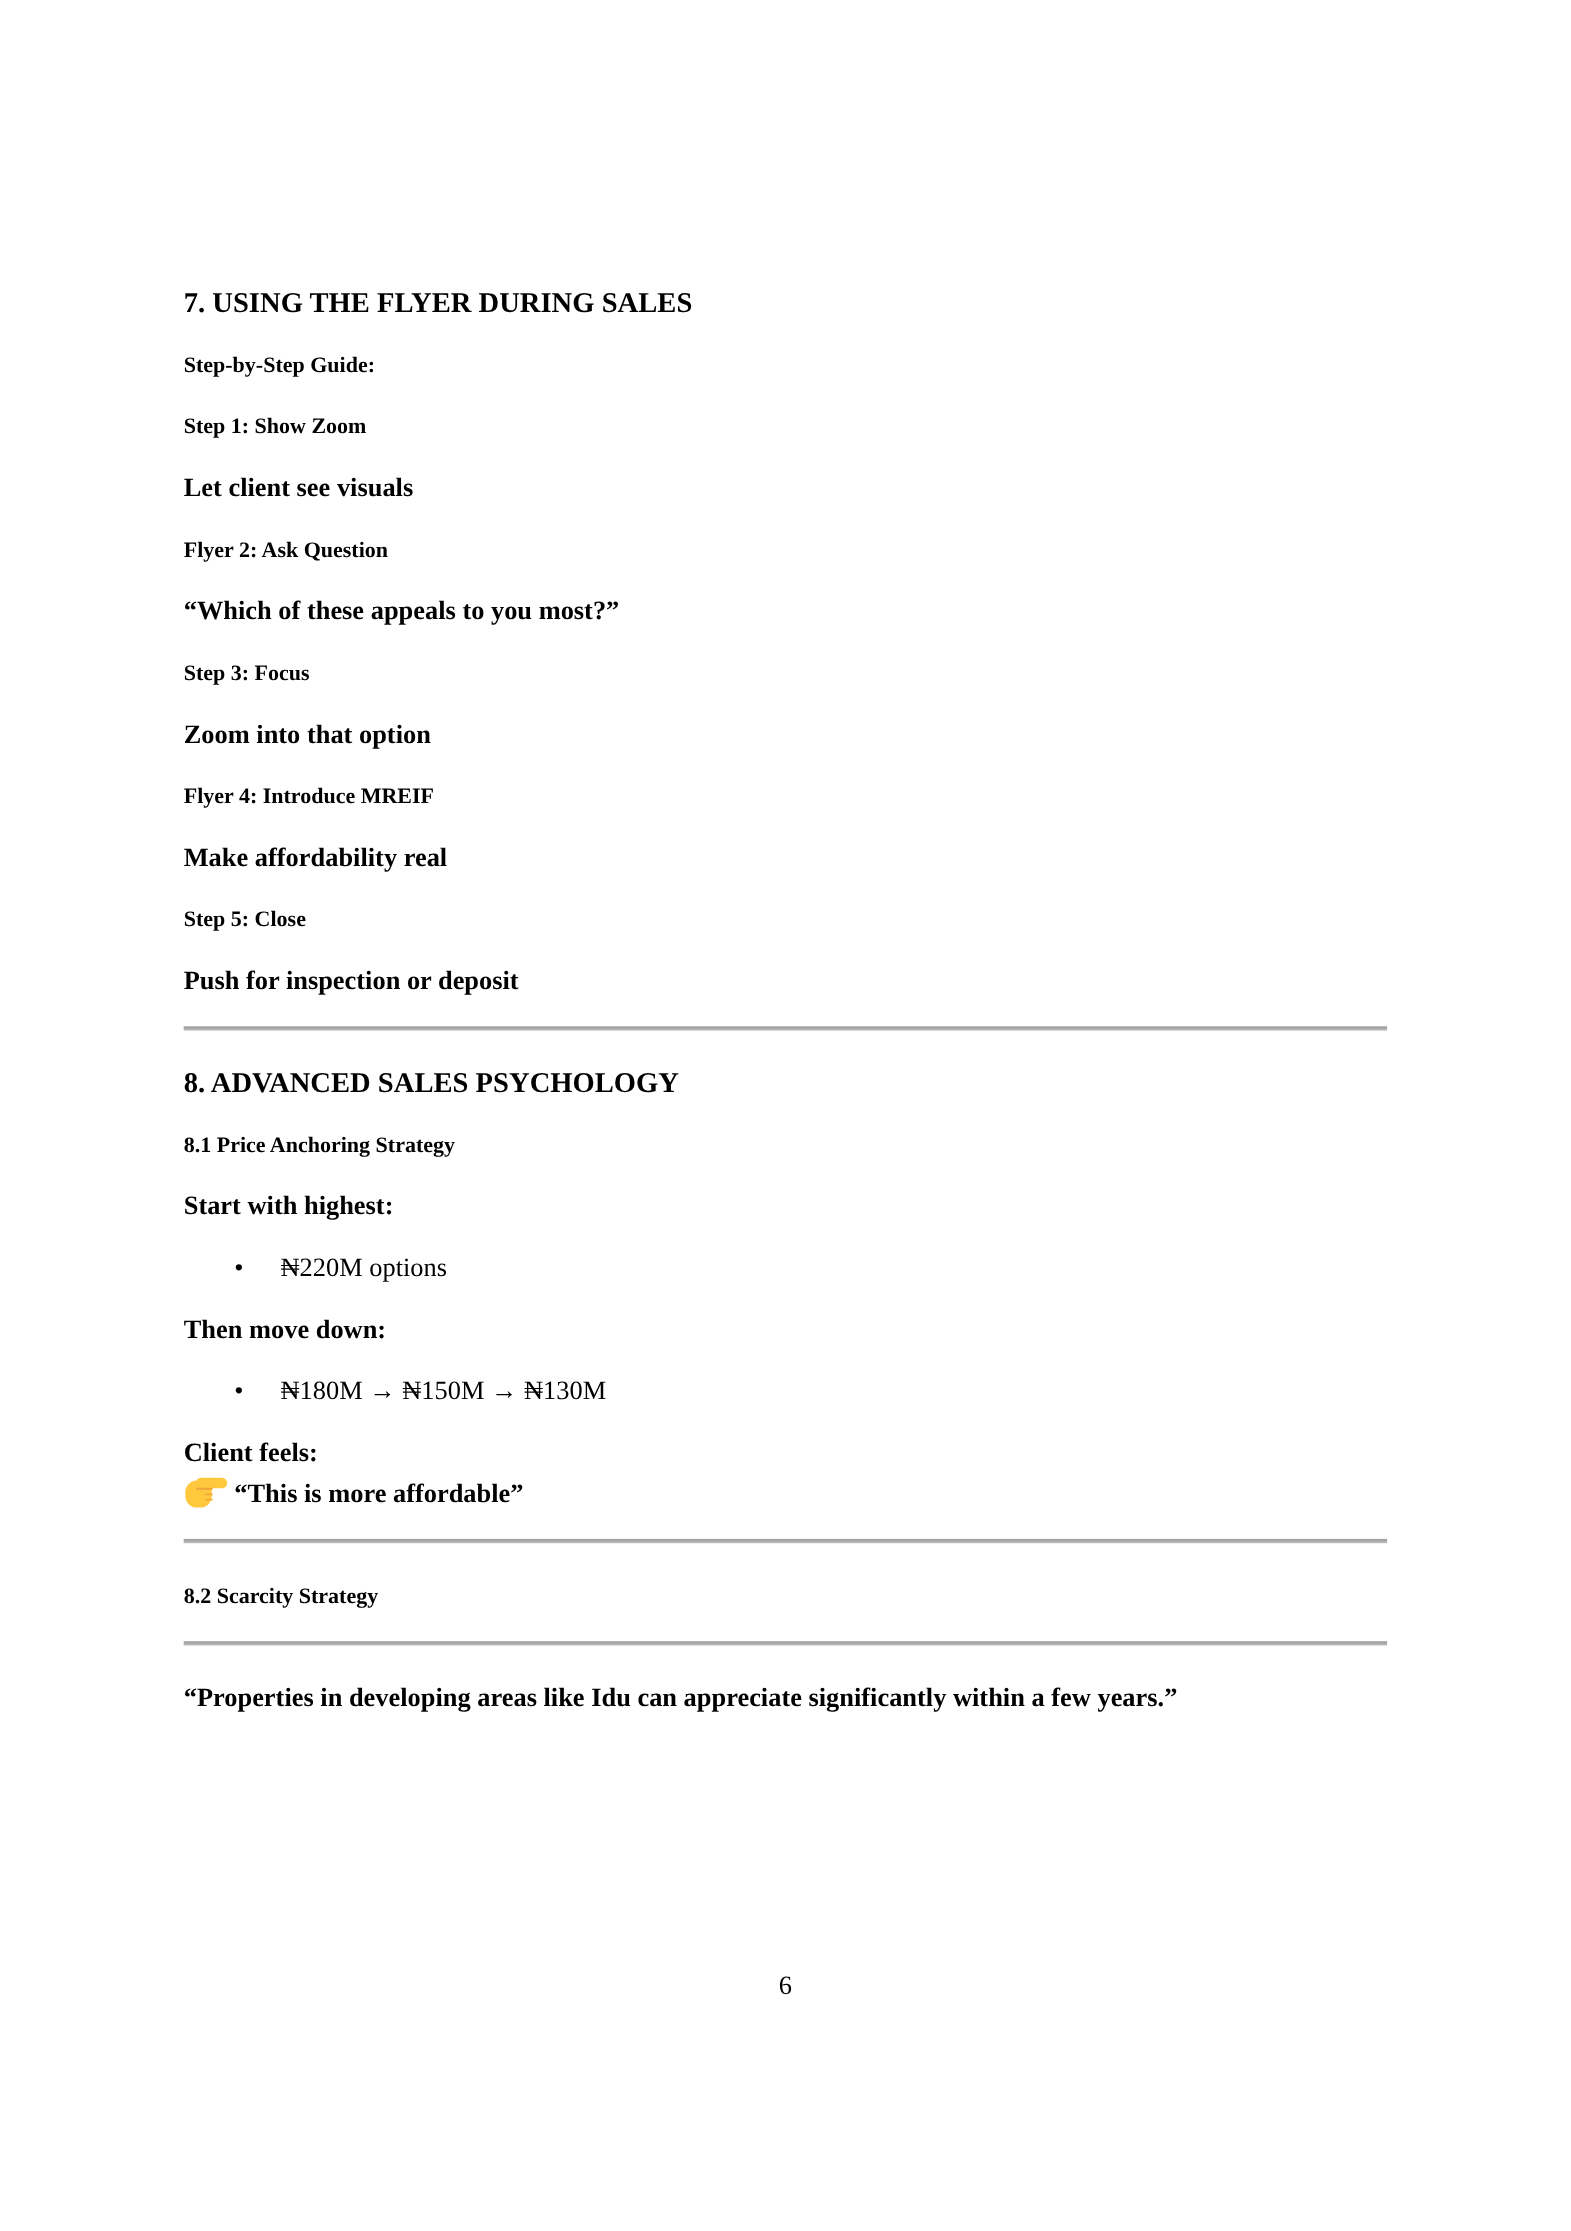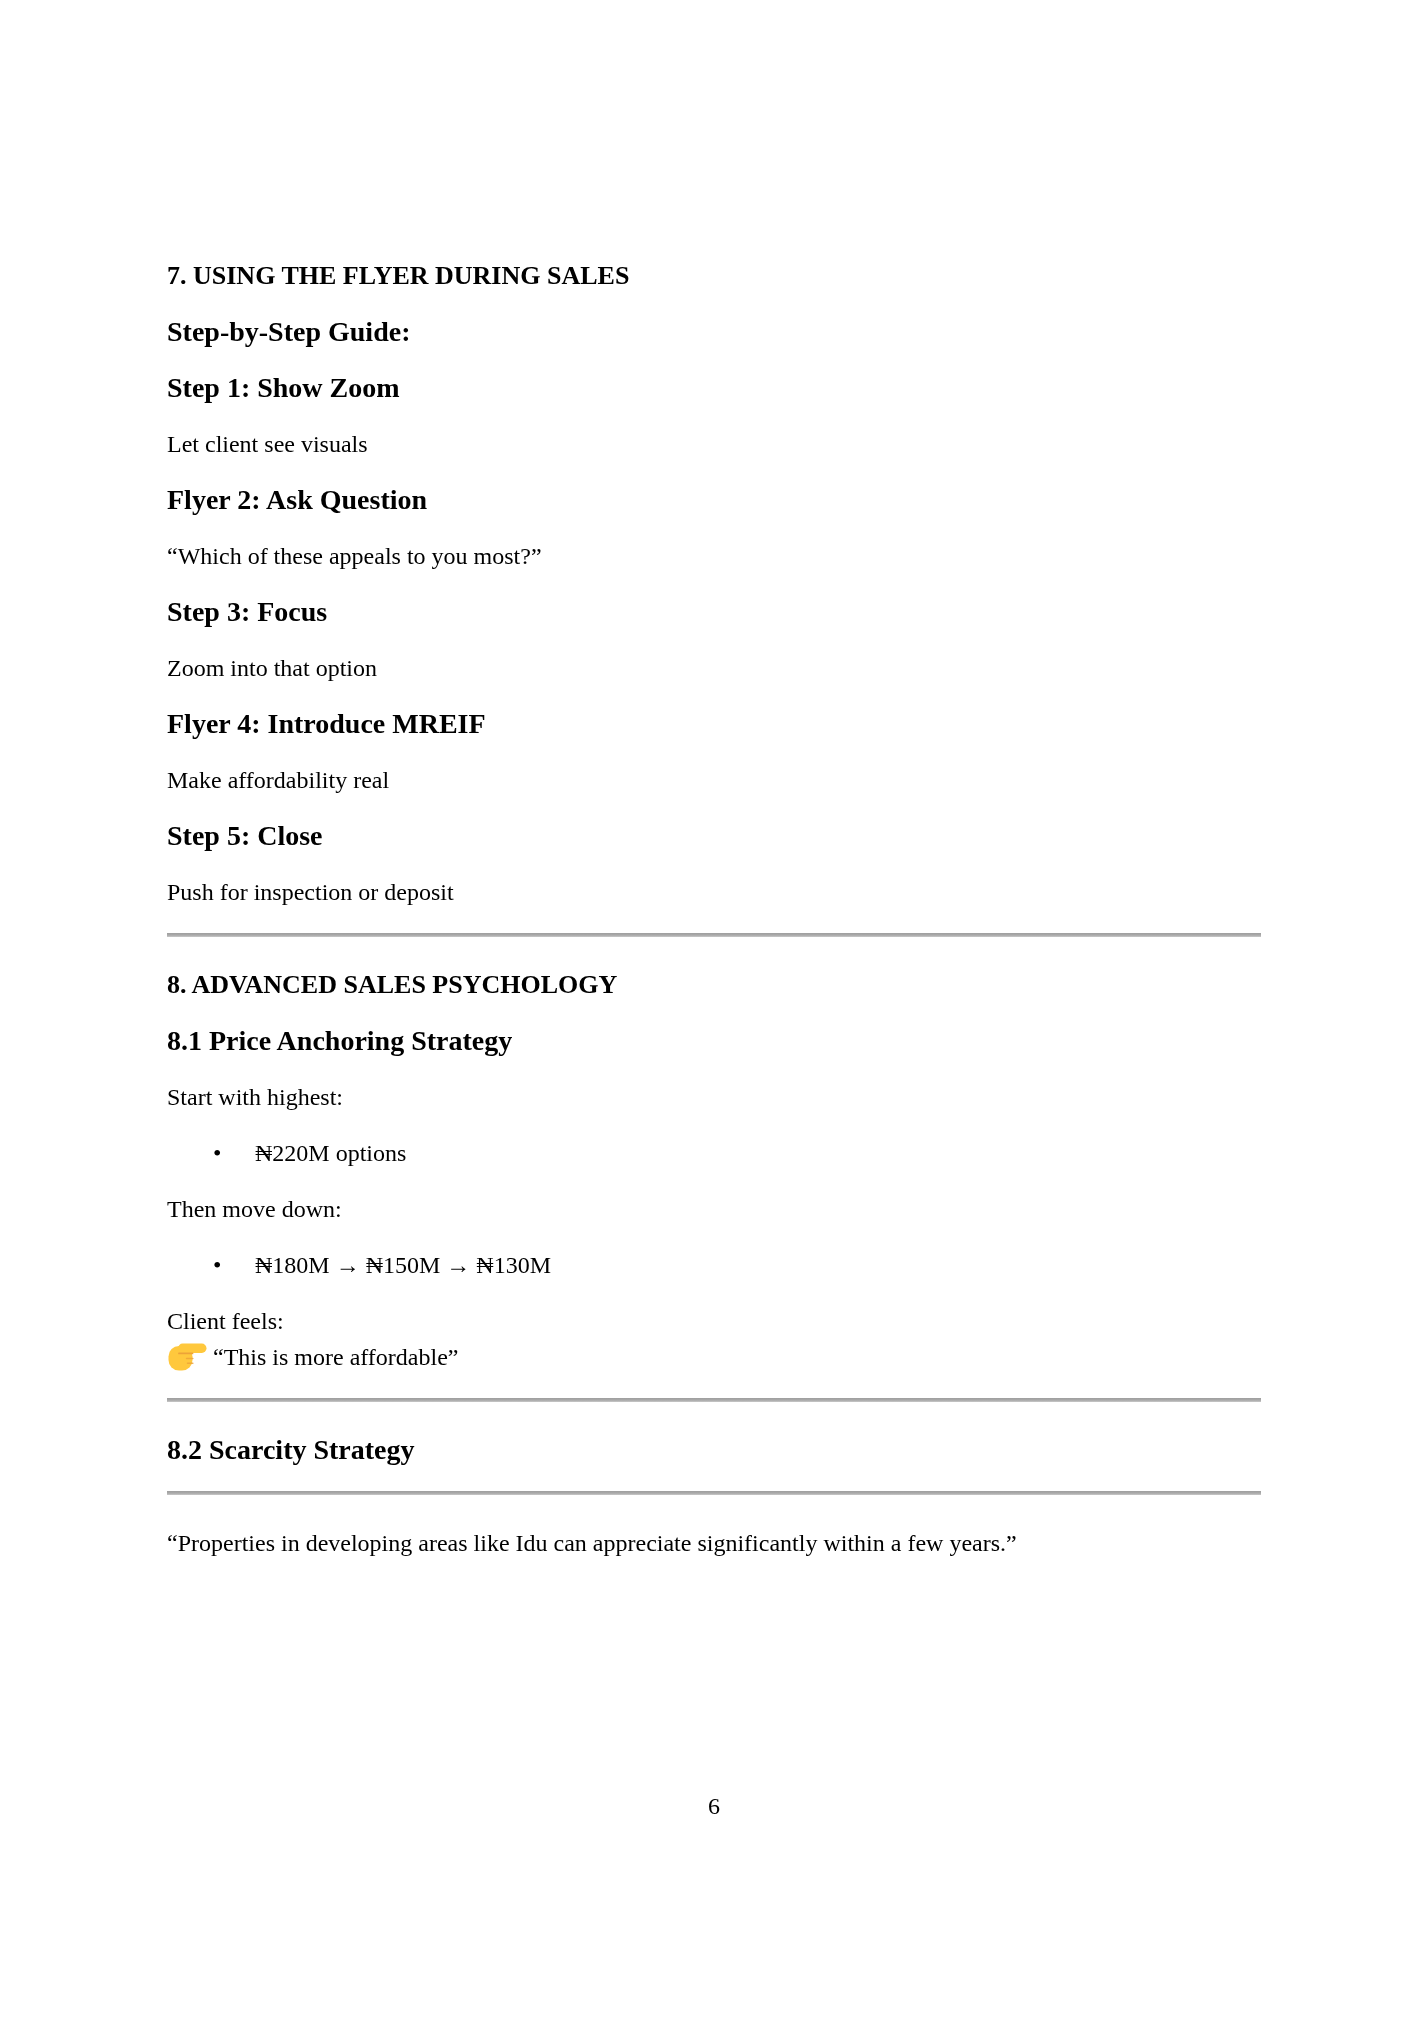--- a/index.html
+++ b/index.html
@@ -26,26 +26,26 @@
   h2, h3, p, ul {
     margin: 0 0 26px 0;
     padding: 0;
     line-height: 30px;
   }
   h2 {
     font-size: 26px;
     font-weight: bold;
   }
   h3 {
-    font-size: 28px;
+    font-size: 20px;
     font-weight: bold;
   }
   p {
     font-size: 24px;
-    font-weight: normal;
+    font-weight: bold;
   }
   ul {
     list-style: none;
     padding-left: 88px;
     font-size: 24px;
   }
   li {
     position: relative;
     line-height: 30px;
   }

